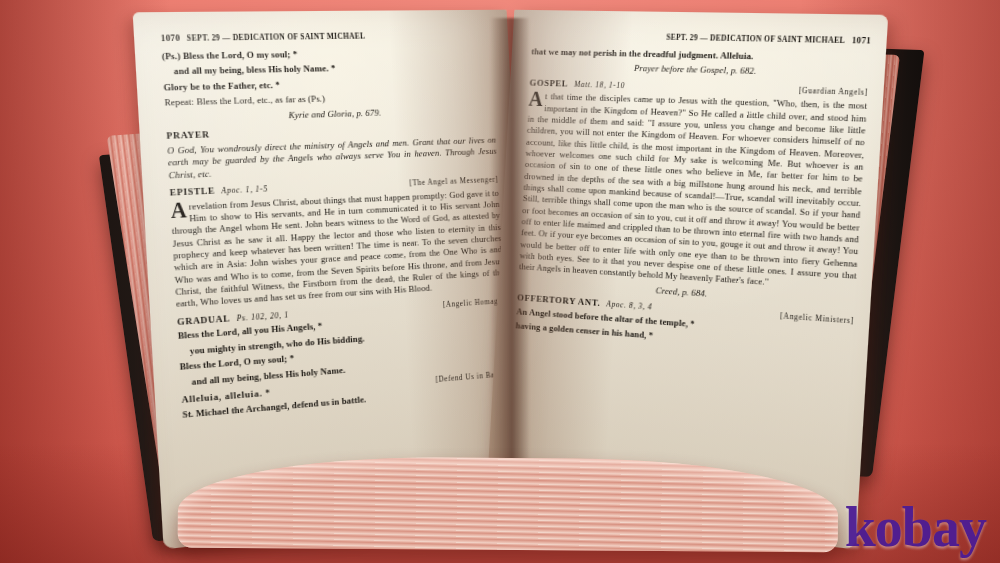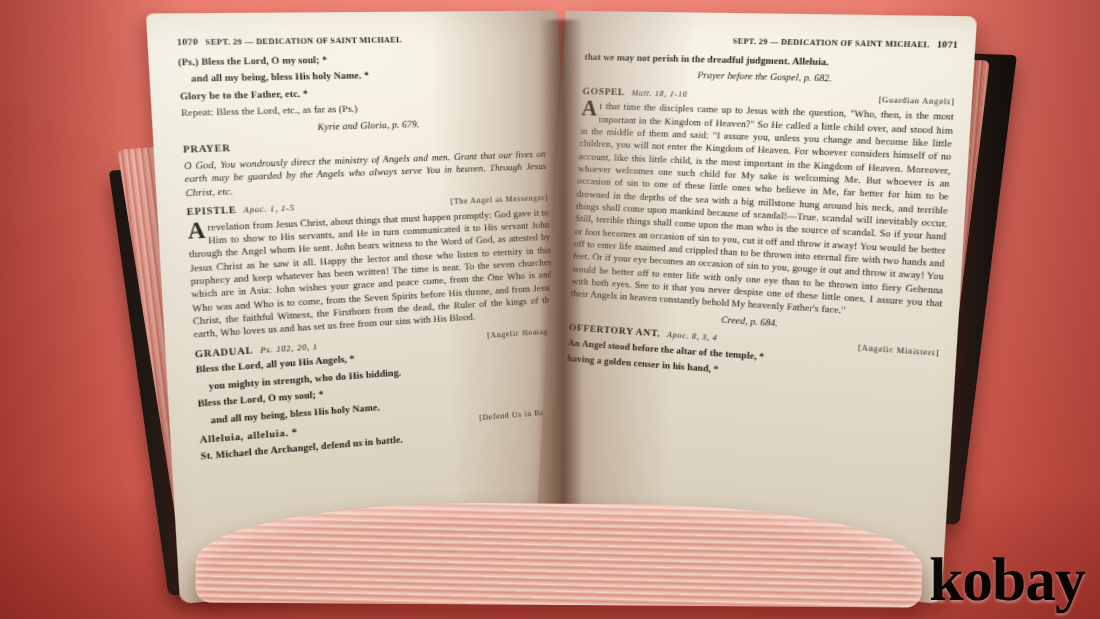--- a/index.html
+++ b/index.html
@@ -219,21 +219,21 @@
     right: 14px;
     bottom: 4px;
     font-family: "Liberation Serif", serif;
     font-size: 56px;
     font-weight: bold;
     letter-spacing: -1px;
     color: #b9241f;
     text-shadow: 0 2px 3px rgba(255,255,255,.45);
     opacity: .95;
   }
-  .watermark .k { color: #000000; }
+  .watermark .k { color: #4c1d95; }
 </style>
 </head>
 <body>
 
 <div class="stage">
   <div class="bg"></div>
   <div class="bg-shade-left"></div>
   <div class="bg-shade-right"></div>
   <div class="bg-shade-bottom"></div>
 

